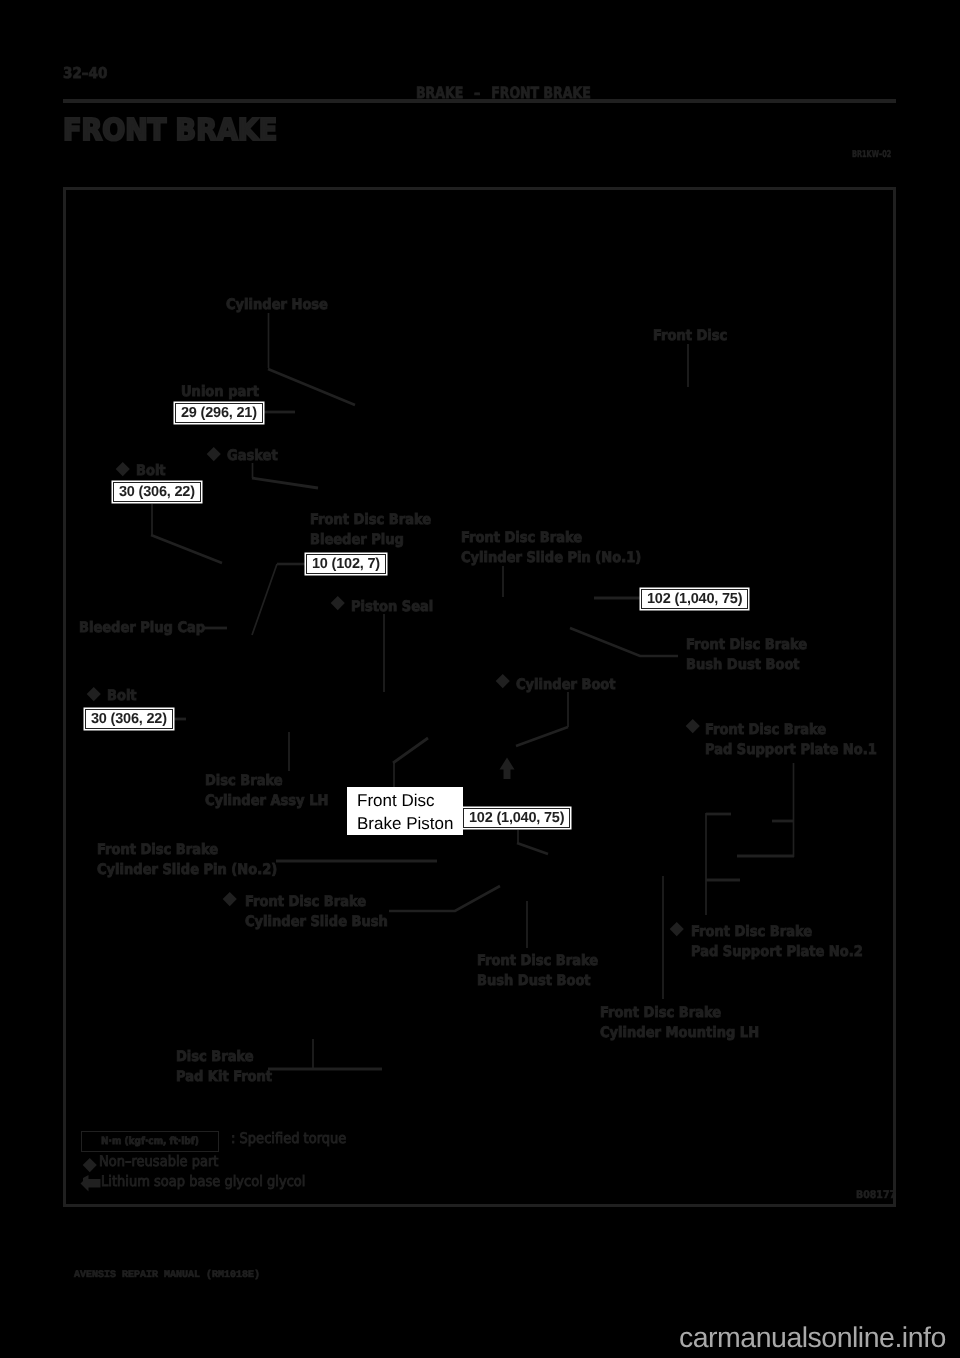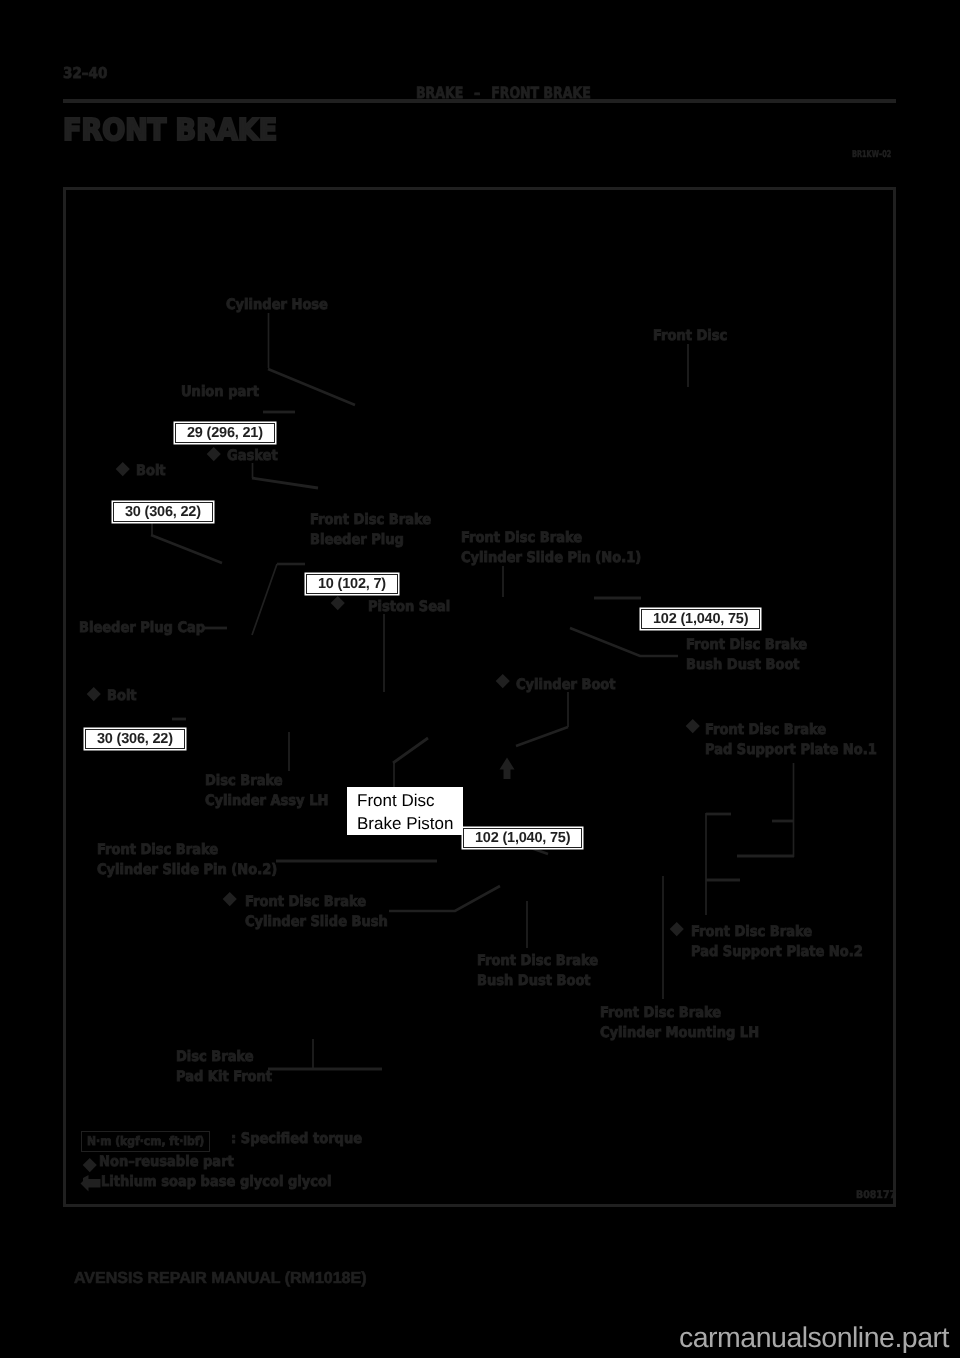--- a/index.html
+++ b/index.html
@@ -19,49 +19,49 @@
   #rule{left:63px;top:99px;width:833px;height:4px;background:#231f20;}
   #title{left:63px;top:113px;font-family:"DejaVu Sans Condensed",sans-serif;
          font-size:30px;font-weight:bold;-webkit-text-stroke:2.2px #231f20;}
   #subtitle{left:63px;top:155px;font-family:"DejaVu Sans Condensed",sans-serif;
             font-size:26.5px;font-weight:bold;-webkit-text-stroke:2.0px #231f20;}
   #figtop{left:852px;top:148px;font-family:"DejaVu Sans Condensed",sans-serif;
           font-size:7.5px;font-weight:bold;-webkit-text-stroke:.4px #231f20;
           transform:scale(0.97,1.25);transform-origin:left top;}
   #figbot{left:856px;top:1189px;font-family:"DejaVu Sans Condensed",sans-serif;
           font-size:10.5px;font-weight:bold;-webkit-text-stroke:.5px #231f20;}
-  #footer{left:74px;top:1270px;font-family:Liberation Sans, sans-serif;
-          font-size:16px;font-weight:bold;-webkit-text-stroke:.65px #231f20;}
+  #footer{left:74px;top:1270px;font-family:Liberation Mono, monospace;
+          font-size:10px;font-weight:bold;-webkit-text-stroke:.65px #231f20;}
   #wm{left:679px;top:1322px;font-family:"Liberation Sans",sans-serif;font-size:28.5px;
       color:#a9a9a9;letter-spacing:-0.5px;}
 
   
   #frame{left:63px;top:187px;width:833px;height:1020px;box-sizing:border-box;
          border:3.6px solid #231f20;}
 
   
   .lbl{position:absolute;font-family:"DejaVu Sans Condensed",sans-serif;
        font-size:14.5px;font-weight:bold;line-height:19.5px;white-space:pre;
        -webkit-text-stroke:0.85px #231f20;}
   .dia{position:absolute;width:9.5px;height:9.5px;background:#231f20;transform:rotate(45deg);}
   .torque{position:absolute;background:#ffffff;color:#231f20;border:1.5px solid #231f20;
           box-shadow:0 0 0 1.5px #ffffff;
           font-family:"Liberation Sans",sans-serif;font-size:14.5px;font-weight:bold;
-          line-height:18px;padding:0 11px;white-space:nowrap;letter-spacing:-0.2px;margin-top:20px;
+          line-height:18px;padding:0 5px;white-space:nowrap;letter-spacing:-0.2px;
           -webkit-font-smoothing:antialiased;}
   #pistonbox{position:absolute;background:#ffffff;color:#000;
              font-family:"Liberation Sans",sans-serif;font-size:17px;line-height:23px;
              white-space:pre;padding:2px 10px 0 10px;width:96px;box-sizing:content-box;}
 
   
   #legendbox{position:absolute;border:1.6px solid #231f20;
-             font-family:"DejaVu Sans Condensed",sans-serif;font-size:12px;font-weight:bold;
-             line-height:19px;padding:0 5px;-webkit-text-stroke:.8px #231f20;}
+             font-family:"DejaVu Sans Condensed",sans-serif;font-size:10px;font-weight:bold;
+             line-height:19px;padding:0 19px;-webkit-text-stroke:.8px #231f20;}
   .legtxt{position:absolute;font-family:"DejaVu Sans Condensed",sans-serif;
-          font-size:14.5px;font-weight:bold;-webkit-text-stroke:.85px #231f20;white-space:nowrap;}
+          font-size:14.5px;font-weight:normal;-webkit-text-stroke:.85px #231f20;white-space:nowrap;}
 
   svg#lines{position:absolute;left:0;top:0;width:960px;height:1358px;}
   svg#lines path,svg#lines line{stroke:#231f20;fill:none;}
   svg#lines path.solid{fill:#231f20;stroke:none;}
 </style>
 </head>
 <body>
 
 <div class="page">
 
@@ -147,21 +147,21 @@
 
   <div class="dia" style="left:118px;top:464px"></div>
   <div class="lbl" style="left:136px;top:462px">Bolt</div>
 
   <div class="lbl" style="left:310px;top:511px">Front Disc Brake
 Bleeder Plug</div>
   <div class="lbl" style="left:461px;top:529px">Front Disc Brake
 Cylinder Slide Pin (No.1)</div>
 
   <div class="dia" style="left:333px;top:598px"></div>
-  <div class="lbl" style="left:368px;top:598px">Piston Seal</div>
+  <div class="lbl" style="left:351px;top:598px">Piston Seal</div>
 
   <div class="lbl" style="left:79px;top:619px">Bleeder Plug Cap</div>
   <div class="lbl" style="left:686px;top:636px">Front Disc Brake
 Bush Dust Boot</div>
 
   <div class="dia" style="left:498px;top:676px"></div>
   <div class="lbl" style="left:516px;top:676px">Cylinder Boot</div>
 
   <div class="dia" style="left:688px;top:721px"></div>
   <div class="lbl" style="left:705px;top:721px">Front Disc Brake
@@ -205,15 +205,15 @@
   <div class="legtxt" style="left:231px;top:1131px">: Specified torque</div>
   <div class="dia" style="left:85px;top:1160px"></div>
   <div class="legtxt" style="left:99px;top:1154px">Non–reusable part</div>
   <svg class="abs" style="left:80px;top:1174px;width:22px;height:18px" viewBox="0 0 22 18">
     <path d="M0.5 9.5 L3 7 L3 4 L8.5 1 L8.5 5 L20.5 5 L20.5 13.5 L8.5 13.5 L8.5 17.5 Z" fill="#231f20"></path>
   </svg>
   <div class="legtxt" style="left:101px;top:1174px">Lithium soap base glycol glycol</div>
 
   <div class="abs" id="figbot">B08177</div>
   <div class="abs" id="footer">AVENSIS REPAIR MANUAL   (RM1018E)</div>
-  <div class="abs" id="wm">carmanualsonline.part</div>
+  <div class="abs" id="wm">carmanualsonline.info</div>
 
 </div>
 
 </body></html>

